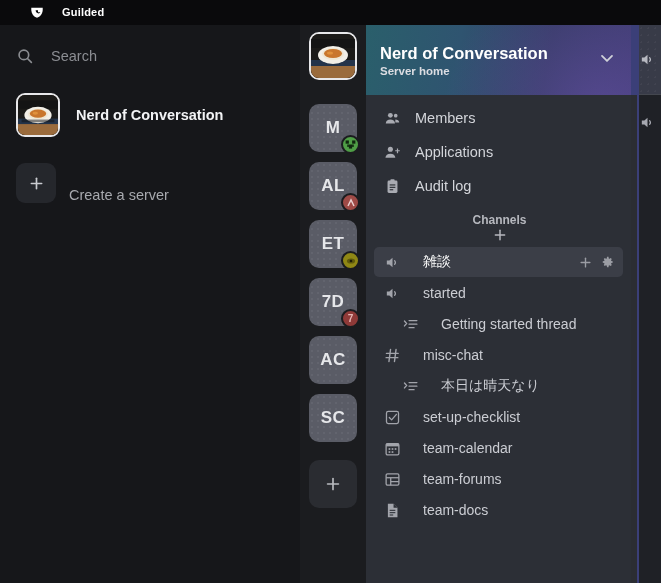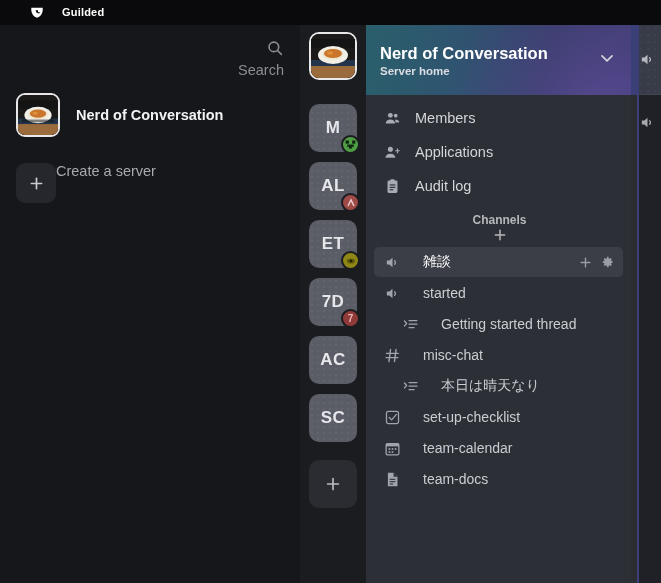--- a/index.html
+++ b/index.html
@@ -22,41 +22,41 @@
 
   
   .body-row { flex: 1 1 auto; display: flex; min-height: 0; }
 
   
   .left-col {
     width: 300px; flex: 0 0 300px; background: #16171a;
     display: flex; flex-direction: column; padding-top: 14px;
   }
   .search-row {
-    display: flex; align-items: flex-end; gap: 5px;
-    height: 34px; margin: 0 16px 8px 16px; cursor: text; flex-direction: column;
+    display: flex; align-items: center; gap: 17px;
+    height: 34px; margin: 0 16px 8px 16px; cursor: text;
   }
   .search-icon { width: 18px; height: 18px; flex: 0 0 18px; color: #8a8c90; }
   .search-ph { color: #8b8d92; font-size: 14.5px; }
 
   .srv-entry {
     display: flex; align-items: center; gap: 16px;
     margin: 6px 12px 0 12px; padding: 6px 4px; border-radius: 6px; cursor: pointer;
   }
   .srv-avatar {
     width: 44px; height: 44px; flex: 0 0 44px; border-radius: 9px;
     border: 2px solid #e8e8ea; overflow: hidden; position: relative; background:#2b2013;
   }
   .ramen { position:absolute; inset:0; }
   .srv-meta { display: flex; flex-direction: column; gap: 3px; }
   .srv-name { color: #f2f3f5; font-size: 14.5px; font-weight: bold; }
   .srv-sub { color: #8b8d92; font-size: 12.5px; }
 
   .create-row {
-    display: flex; align-items: flex-start; gap: 0;
+    display: flex; align-items: flex-end; gap: 13px;
     margin: 14px 12px 0 12px; padding: 6px 4px; border-radius: 6px; cursor: pointer;
   }
   .create-plus {
     width: 40px; height: 40px; flex: 0 0 40px; border-radius: 9px; background: #25272c;
     display: flex; align-items: center; justify-content: center; color: #c9cbd0;
   }
   .create-label { color: #a7a9ae; font-size: 14.5px; }
 
   
   .rail {
@@ -432,20 +432,31 @@
                 <rect x="6.5" y="11.5" width="2.4" height="2.4"></rect>
                 <rect x="10.8" y="11.5" width="2.4" height="2.4"></rect>
                 <rect x="15.1" y="11.5" width="2.4" height="2.4"></rect>
                 <rect x="6.5" y="15.8" width="2.4" height="2.4"></rect>
                 <rect x="10.8" y="15.8" width="2.4" height="2.4"></rect>
               </svg>
           </span>
           <span class="chan-name">team-calendar</span>
         </div>
 
+        <div class="chan-item">
+          <span class="chan-ico">
+            <svg viewBox="0 0 24 24" width="17" height="17" fill="none" stroke="currentColor" stroke-width="1.8">
+                <rect x="3" y="4" width="18" height="16" rx="2"></rect>
+                <line x1="3" y1="9.5" x2="21" y2="9.5"></line>
+                <line x1="9.5" y1="9.5" x2="9.5" y2="20"></line>
+                <line x1="9.5" y1="15" x2="21" y2="15"></line>
+              </svg>
+          </span>
+          <span class="chan-name">team-forums</span>
+        </div>
 
         <div class="chan-item">
           <span class="chan-ico">
             <svg viewBox="0 0 24 24" width="17" height="17" fill="currentColor">
                 <path d="M5.5 2.5h8l5.5 5.5v13.5H5.5z"></path>
                 <path d="M13.5 2.5 19 8h-5.5z" fill="#2c2f36"></path>
                 <rect x="8" y="11" width="8" height="1.5" fill="#2c2f36"></rect>
                 <rect x="8" y="14.3" width="8" height="1.5" fill="#2c2f36"></rect>
                 <rect x="8" y="17.6" width="5" height="1.5" fill="#2c2f36"></rect>
               </svg>

